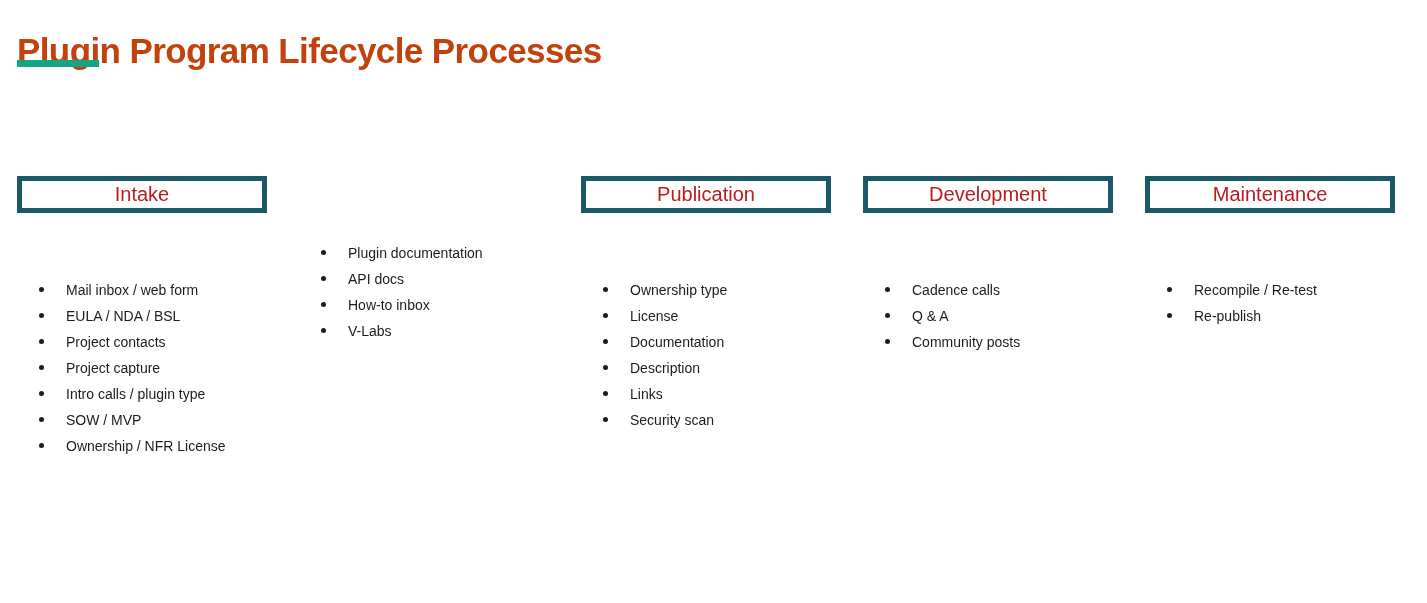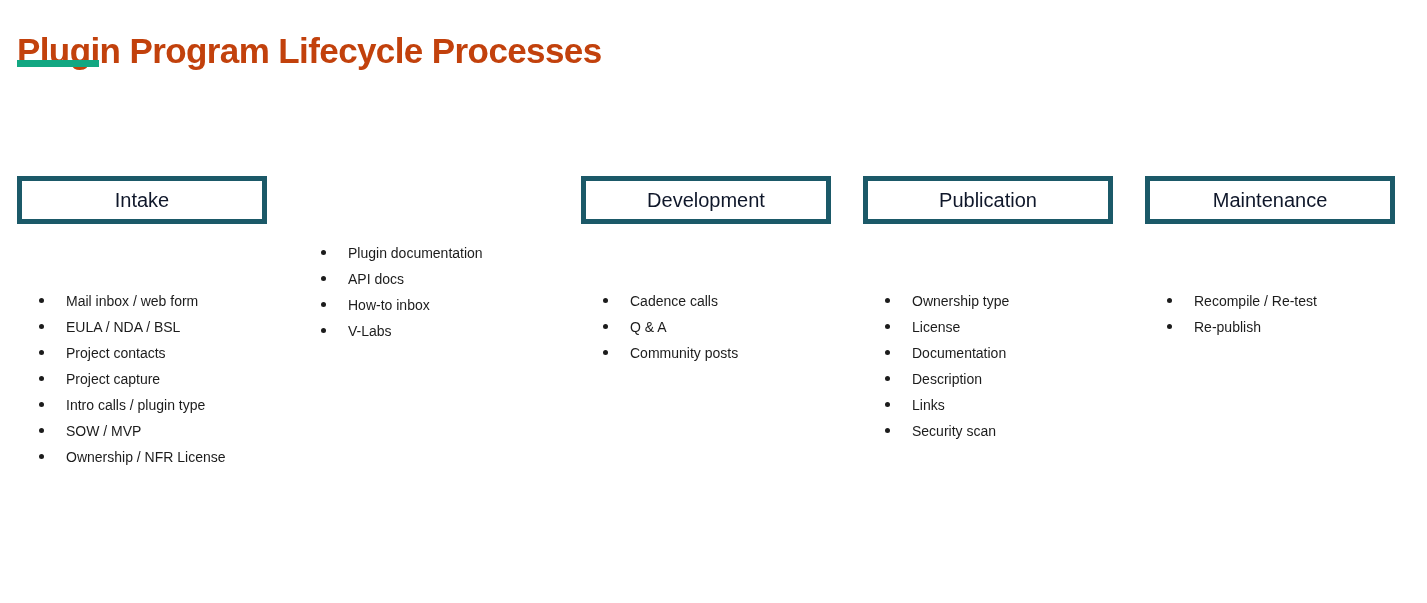--- a/index.html
+++ b/index.html
@@ -36,29 +36,29 @@
     top: 176px;
     display: flex;
     gap: 32px;
   }
   .column {
     width: 250px;
     flex: 0 0 250px;
   }
   .column-header {
     box-sizing: border-box;
-    height: 48px;
+    height: 37px;
     border: 5px solid #1b5968;
     background: #ffffff;
     display: flex;
     align-items: center;
     justify-content: center;
     font-size: 20px;
     font-weight: 400;
-    color: #0f172a;
+    color: #b91c1c;
     white-space: nowrap;
   }
   .items {
     list-style: none;
     margin: 64px 0 0 0;
     padding: 0;
   }
   .item {
     position: relative;
     padding-left: 49px;
@@ -103,37 +103,37 @@
     <div class="column">
       <ul class="items">
         <li class="item"><span class="bullet"></span><span>Plugin documentation</span></li>
         <li class="item"><span class="bullet"></span><span>API docs</span></li>
         <li class="item"><span class="bullet"></span><span>How-to inbox</span></li>
         <li class="item"><span class="bullet"></span><span>V-Labs</span></li>
       </ul>
     </div>
 
     <div class="column">
-      <div class="column-header">Development</div>
-      <ul class="items">
-        <li class="item"><span class="bullet"></span><span>Cadence calls</span></li>
-        <li class="item"><span class="bullet"></span><span>Q &amp; A</span></li>
-        <li class="item"><span class="bullet"></span><span>Community posts</span></li>
-      </ul>
-    </div>
-
-    <div class="column">
       <div class="column-header">Publication</div>
       <ul class="items">
         <li class="item"><span class="bullet"></span><span>Ownership type</span></li>
         <li class="item"><span class="bullet"></span><span>License</span></li>
         <li class="item"><span class="bullet"></span><span>Documentation</span></li>
         <li class="item"><span class="bullet"></span><span>Description</span></li>
         <li class="item"><span class="bullet"></span><span>Links</span></li>
         <li class="item"><span class="bullet"></span><span>Security scan</span></li>
+      </ul>
+    </div>
+
+    <div class="column">
+      <div class="column-header">Development</div>
+      <ul class="items">
+        <li class="item"><span class="bullet"></span><span>Cadence calls</span></li>
+        <li class="item"><span class="bullet"></span><span>Q &amp; A</span></li>
+        <li class="item"><span class="bullet"></span><span>Community posts</span></li>
       </ul>
     </div>
 
     <div class="column">
       <div class="column-header">Maintenance</div>
       <ul class="items">
         <li class="item"><span class="bullet"></span><span>Recompile / Re-test</span></li>
         <li class="item"><span class="bullet"></span><span>Re-publish</span></li>
       </ul>
     </div>

